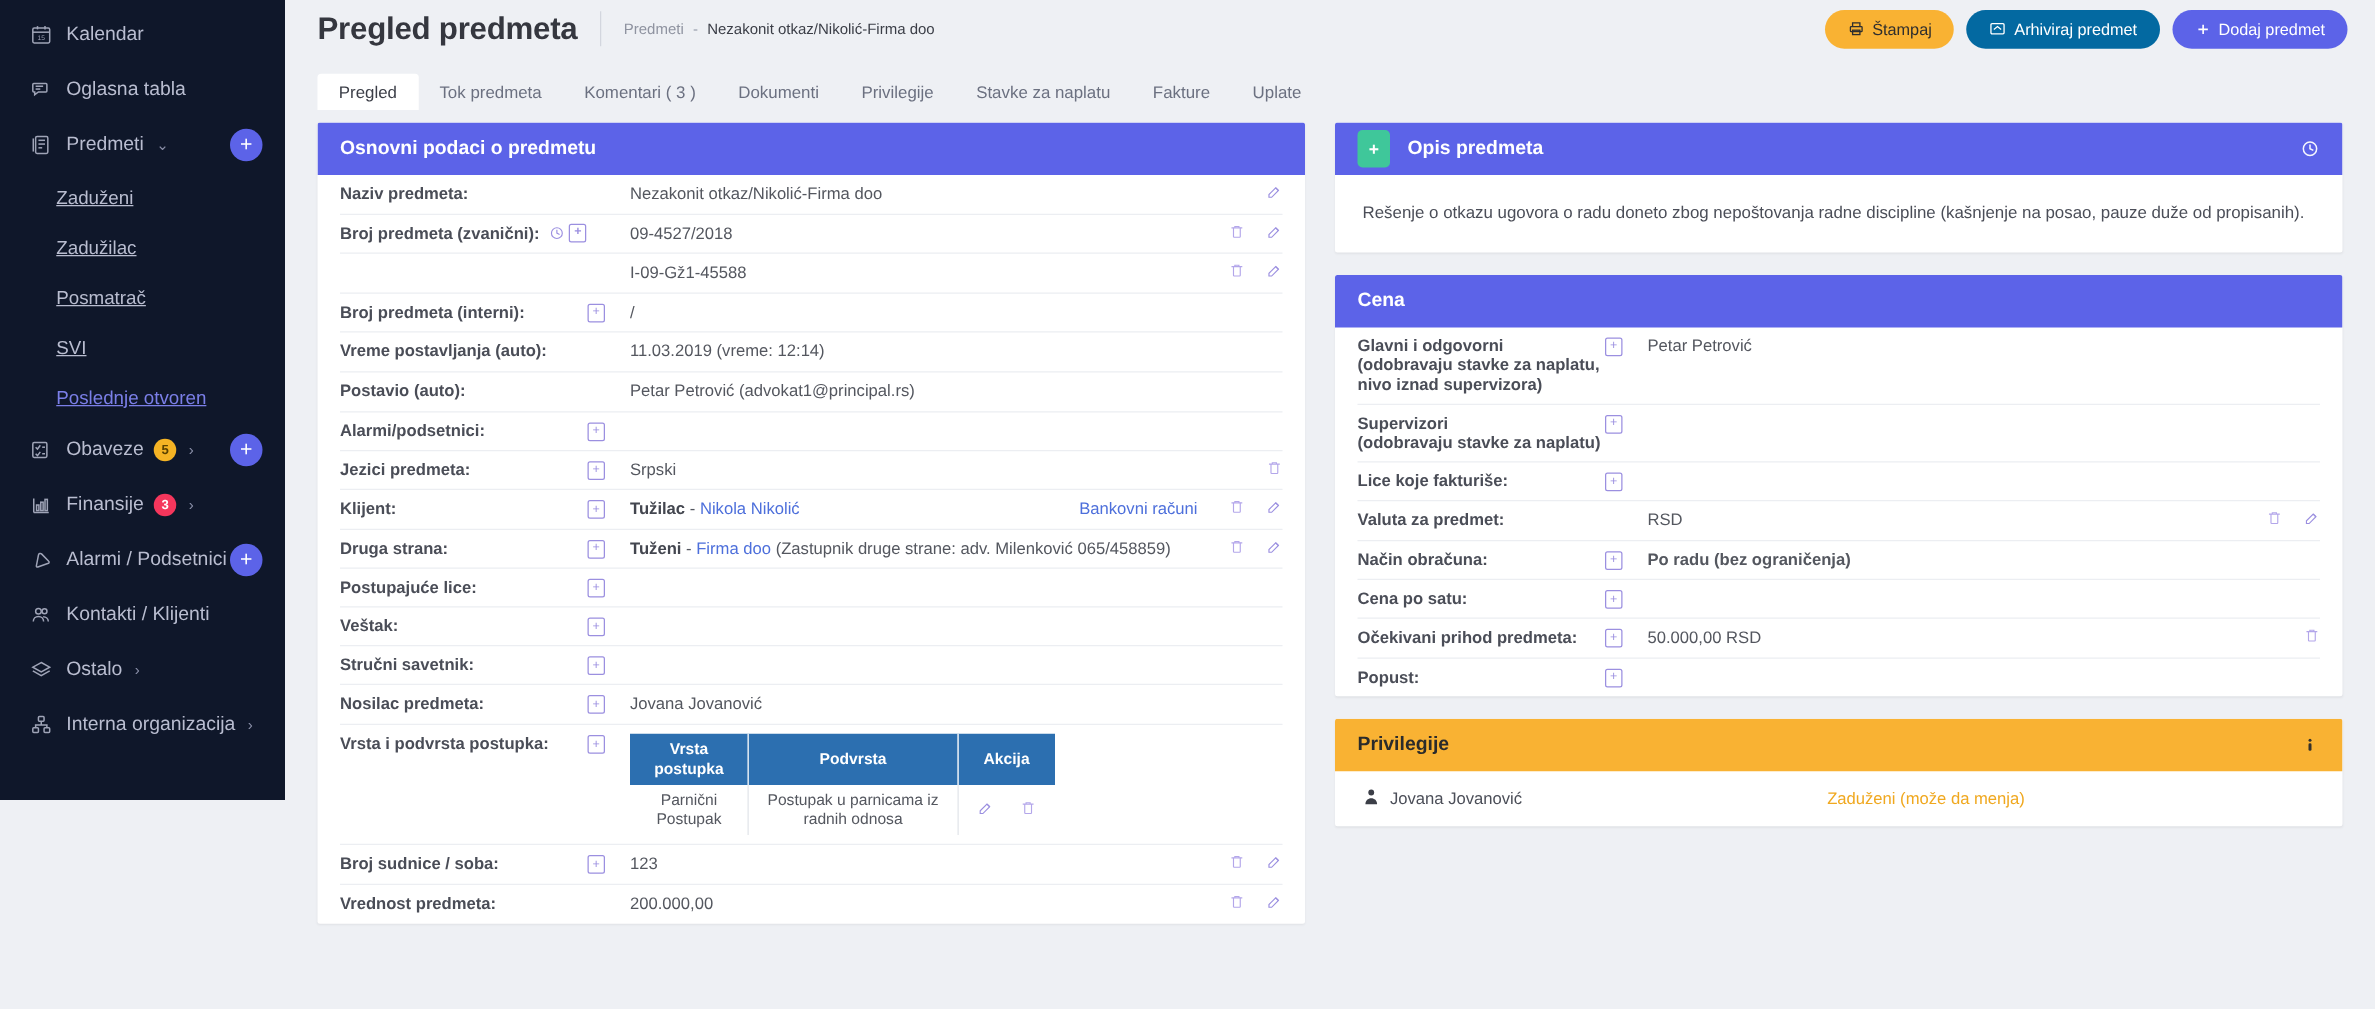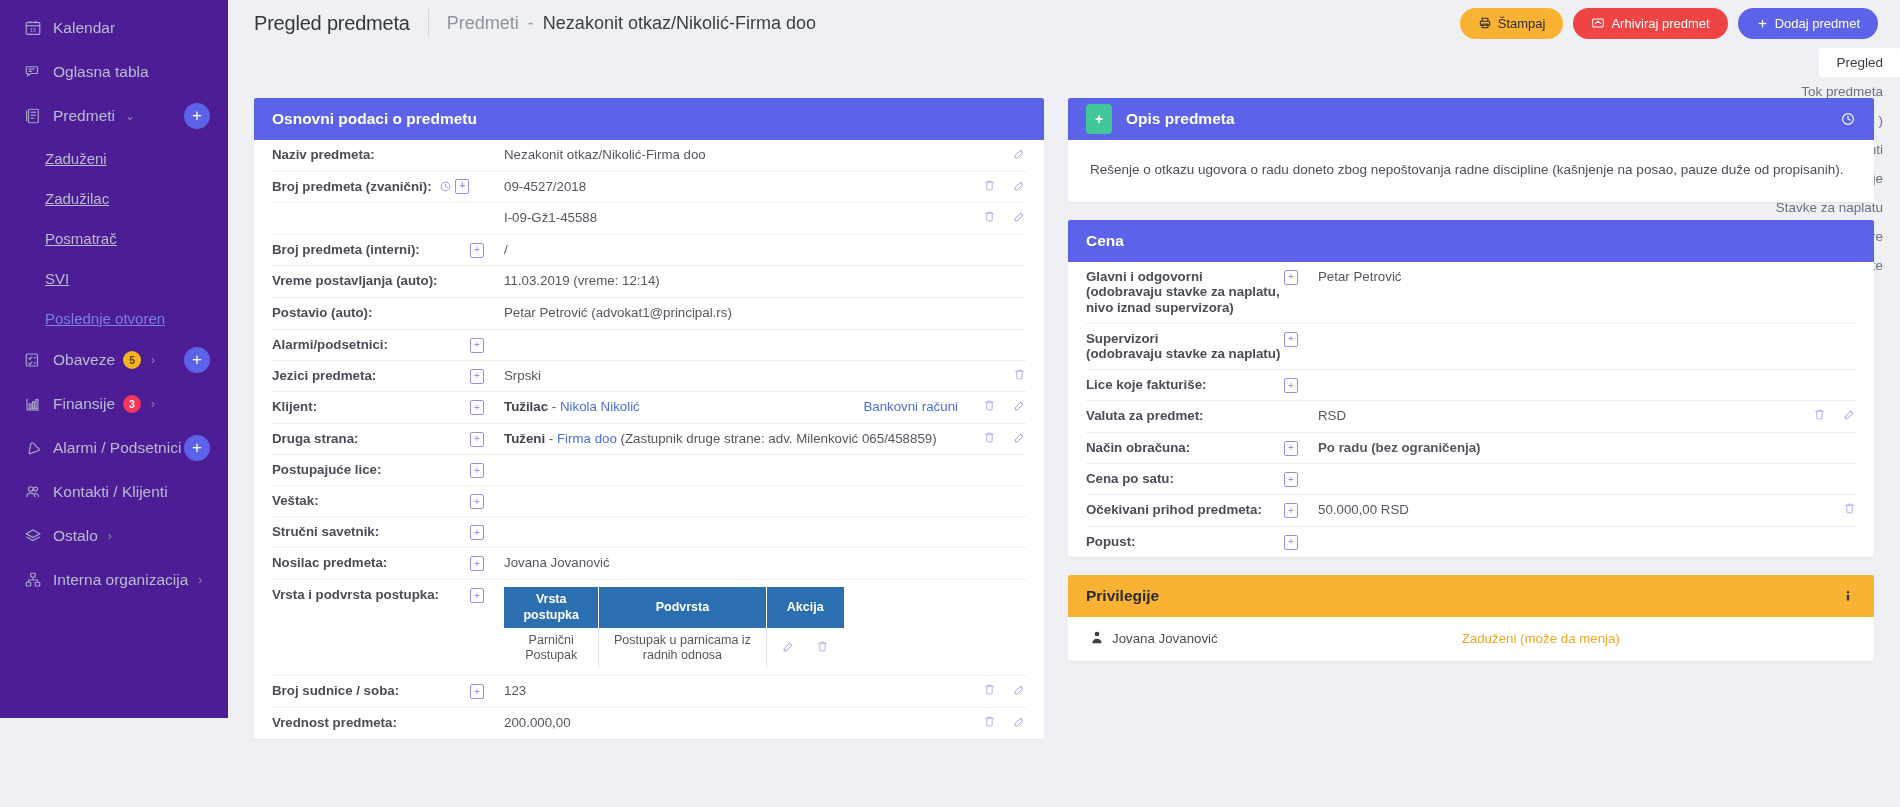--- a/index.html
+++ b/index.html
@@ -7,22 +7,22 @@
     margin: 0; padding: 0;
     width: 1900px; height: 807px;
     overflow: hidden;
     font-family: "Liberation Sans", sans-serif;
     background: #eef0f4;
   }
   .app { display: flex; width: 1900px; height: 807px; }
 
   
   .sidebar {
-    width: 228px; min-width: 228px; height: 718px;
-    background: #4c1d95;
+    width: 228px; min-width: 228px; height: 640px;
+    background: #0f172a;
     padding-top: 6px;
     overflow: hidden;
     position: relative;
   }
   .nav-item {
     display: flex; align-items: center;
     height: 44px;
     padding: 0 14px 0 22px;
     color: #b9bdd0;
     font-size: 15.5px;
@@ -78,51 +78,50 @@
     overflow: hidden;
     position: relative;
   }
   .topbar {
     height: 46px;
     display: flex; align-items: center;
     padding: 0 22px 0 26px;
     background: #eef0f4;
   }
   .page-title {
-    font-size: 20px; font-weight: 400; color: #35373f;
+    font-size: 25px; font-weight: 700; color: #35373f;
     letter-spacing: -0.2px;
   }
   .divider-v {
     width: 1px; height: 28px; background: #d3d6de;
     margin: 0 18px;
   }
-  .crumb { font-size: 18px; color: #8f93a0; }
+  .crumb { font-size: 12px; color: #8f93a0; }
   .crumb .sep { margin: 0 4px; color:#9aa0ad; }
   .crumb .cur { color:#3b3e47; }
   .topbar-spacer { flex: 1; }
   .btn {
     height: 31px; border-radius: 16px;
     display: inline-flex; align-items: center; justify-content: center;
     font-size: 13px; color: #fff;
     padding: 0 18px; margin-left: 10px;
     border: none; cursor: pointer;
     white-space: nowrap;
     font-family: "Liberation Sans", sans-serif;
   }
   .btn .bic { margin-right: 6px; display:inline-flex; align-items:center; }
   .btn-print { background: #f9b233; color: #2e2e2e; min-width: 100px;}
-  .btn-archive { background: #ef4444; min-width: 150px;}
+  .btn-archive { background: #0369a1; min-width: 150px;}
   .btn-add { background: #5c63e8; min-width: 138px; justify-content: flex-end;}
 
   .tabs {
     display: flex; align-items: flex-end;
     padding: 0 0 0 26px;
     height: 40px;
     margin-top: 2px;
-    flex-direction: column;
   }
   .tab {
     font-size: 13.5px; color: #6b7080;
     padding: 7px 17px;
     cursor: pointer; white-space: nowrap;
     border-radius: 3px 3px 0 0;
   }
   .tab.active { background: #fff; color: #3b3e47; }
 
   .content {

